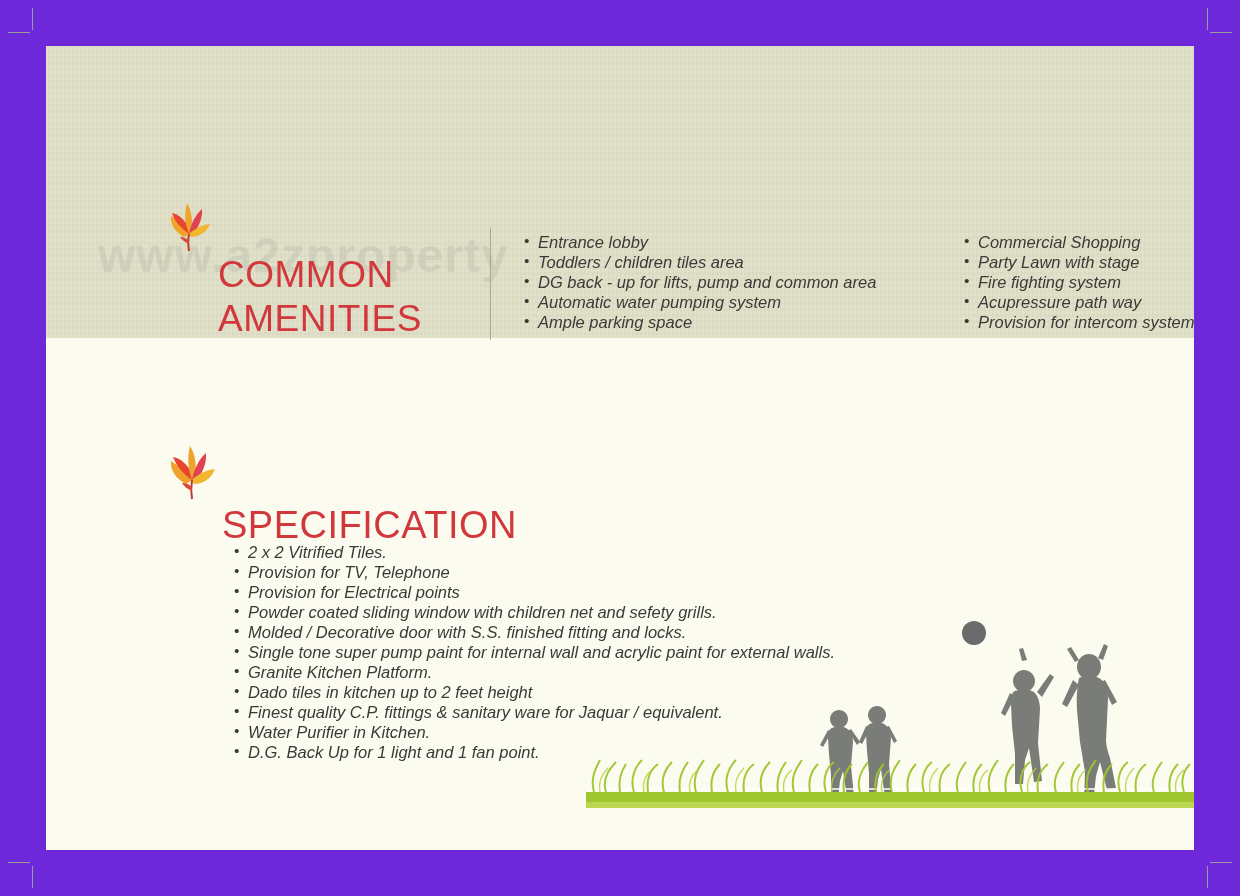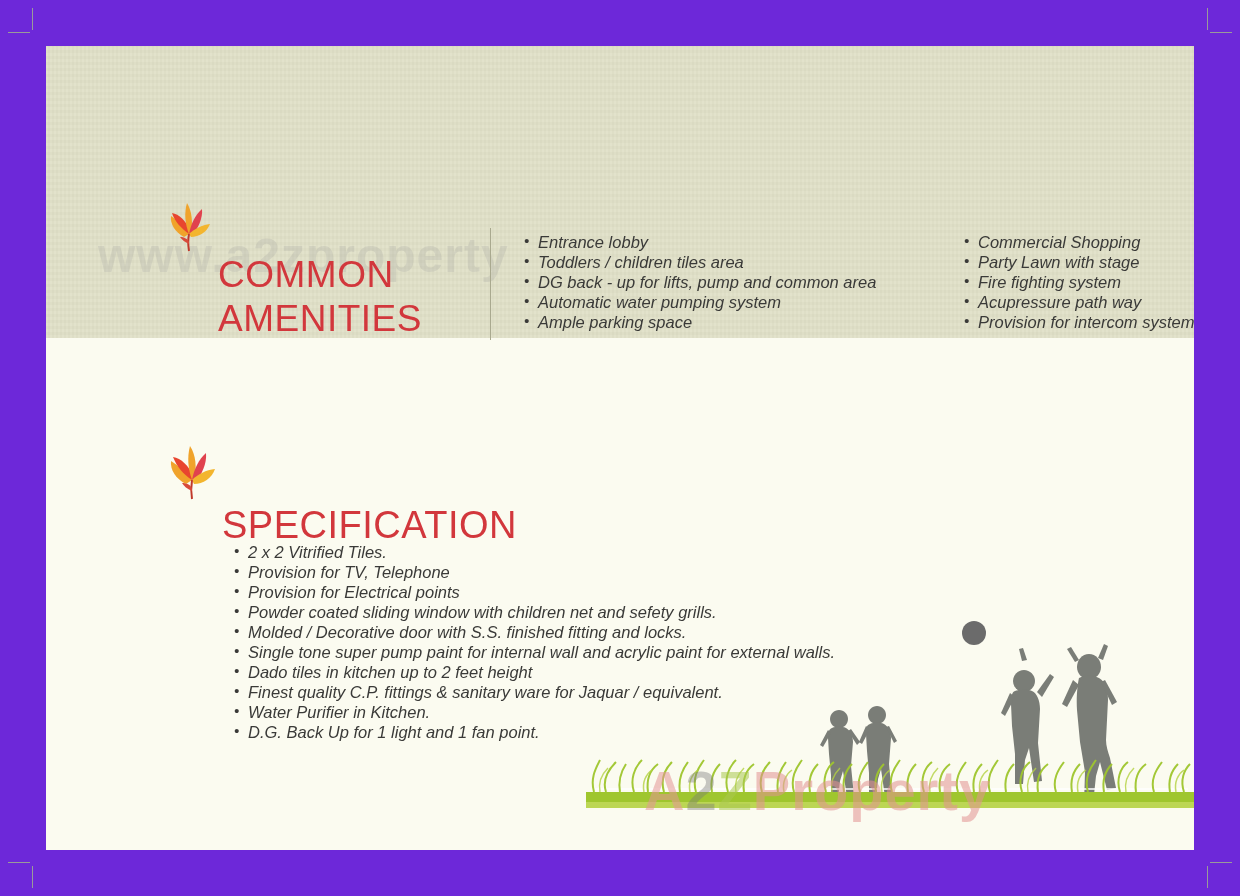--- a/index.html
+++ b/index.html
@@ -210,20 +210,21 @@
 
     <h1 class="heading spec">SPECIFICATION</h1>
 
     <ul class="bl spec-list">
       <li>2 x 2 Vitrified Tiles.</li>
       <li>Provision for TV, Telephone</li>
       <li>Provision for Electrical points</li>
       <li>Powder coated sliding window with children net and sefety grills.</li>
       <li>Molded / Decorative door with S.S. finished fitting and locks.</li>
       <li>Single tone super pump paint for internal wall and acrylic paint for external walls.</li>
+      <li>Granite Kitchen Platform.</li>
       <li>Dado tiles in kitchen up to 2 feet height</li>
       <li>Finest quality C.P. fittings &amp; sanitary ware for Jaquar /  equivalent.</li>
       <li>Water Purifier in Kitchen.</li>
       <li>D.G. Back Up for 1 light and 1 fan point.</li>
     </ul>
 
     <div class="art">
       <svg viewBox="0 0 608 300" preserveAspectRatio="none">
 
         <circle cx="388" cy="103" r="12" fill="#6b6b6b"></circle>
@@ -315,18 +316,15 @@
             <path d="M394 262 C392 252 396 244 402 240"></path>
             <path d="M442 262 C440 252 444 244 450 238"></path>
             <path d="M492 262 C490 252 494 244 500 240"></path>
             <path d="M540 262 C538 252 542 244 548 238"></path>
             <path d="M590 262 C588 252 592 244 598 240"></path>
           </g>
         </g>
       </svg>
     </div>
 
-    <div class="watermark wm-bottom">
-      <span class="a">A</span><span class="two">2</span><span class="z">Z</span><span class="prop">Property</span>
-    </div>
 
   </div>
 </div>
 
 </body></html>

